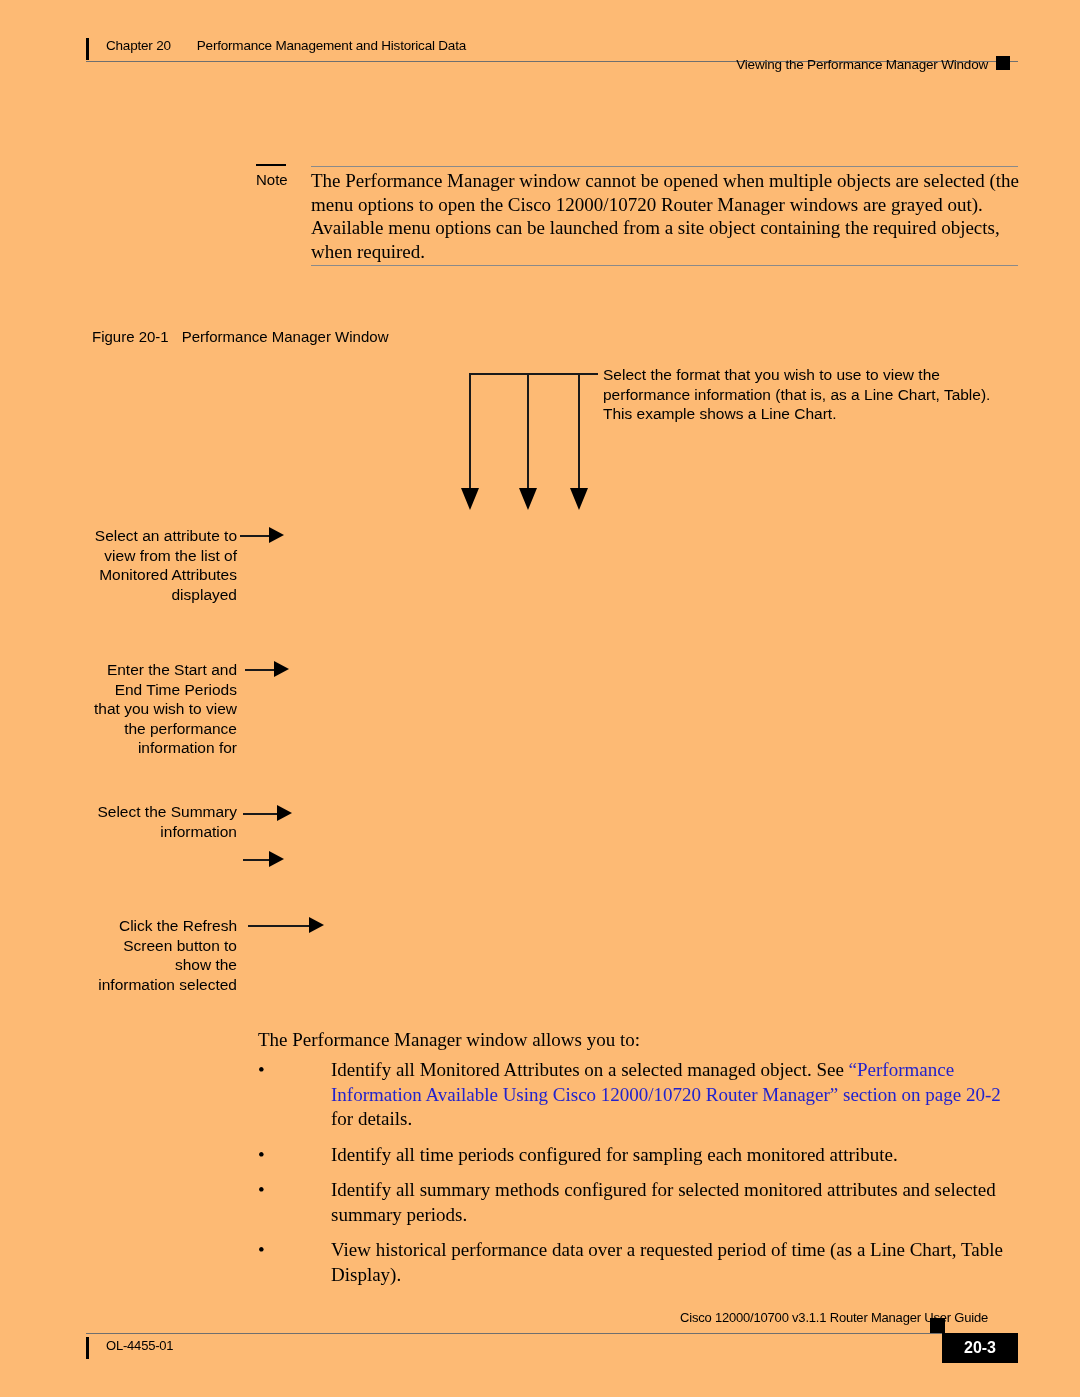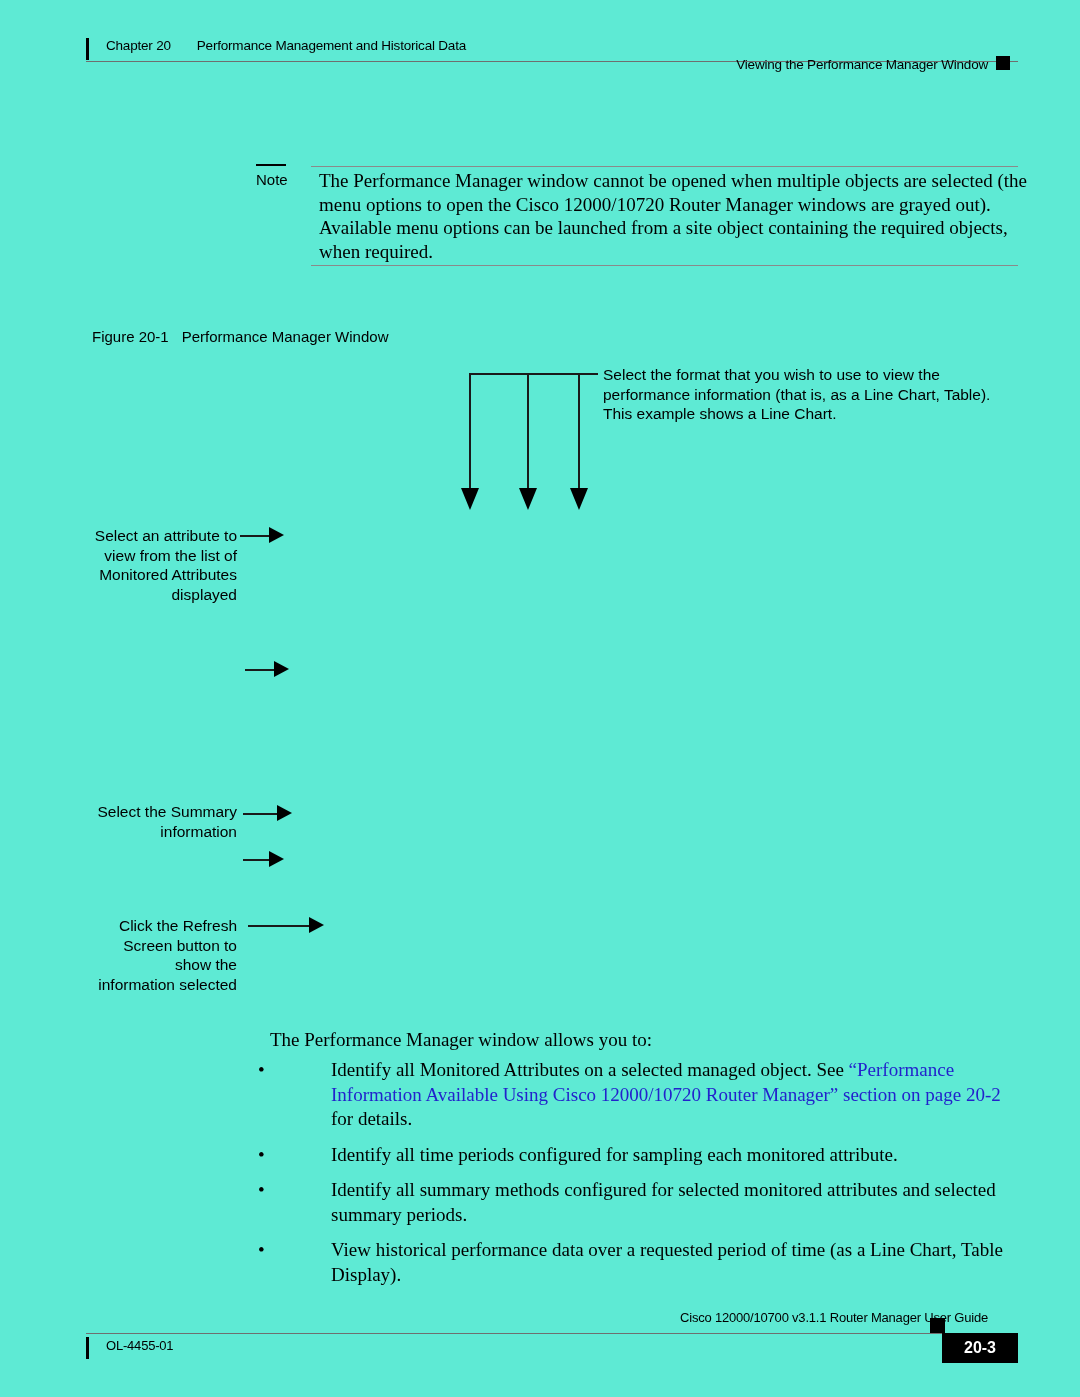--- a/index.html
+++ b/index.html
@@ -4,21 +4,21 @@
 <style>
   html, body {
     margin: 0;
     padding: 0;
     background: #ffffff;
   }
   .page {
     position: relative;
     width: 1080px;
     height: 1397px;
-    background: #5eead4;
+    background: #fdba74;
     overflow: hidden;
     font-family: "Liberation Serif", "DejaVu Serif", serif;
     color: #000000;
   }
 
   
   .hdr-tick {
     position: absolute;
     left: 86px; top: 38px;
     width: 3px; height: 22px;
@@ -79,21 +79,20 @@
     font-family: "Liberation Sans", "DejaVu Sans", sans-serif;
     font-size: 15px;
   }
   .note-body {
     position: absolute;
     left: 311px; top: 169px;
     width: 712px;
     font-size: 19px;
     line-height: 23.5px;
     text-align: left;
-    margin-left: 8px;
   }
 
   
   .intro-line {
     position: absolute;
     left: 258px; top: 278px;
     font-size: 19px;
     white-space: nowrap;
   }
   .lnk { color: #2222cc; }
@@ -138,21 +137,21 @@
     position: absolute;
     width: 0; height: 0;
     border-top: 22px solid #000;
     border-left: 9px solid transparent;
     border-right: 9px solid transparent;
   }
 
   
   .body-intro {
     position: absolute;
-    left: 270px; top: 1029px;
+    left: 258px; top: 1029px;
     font-size: 19px;
     white-space: nowrap;
   }
   .bullets {
     position: absolute;
     left: 258px; top: 1058px;
     width: 765px;
   }
   .bullet {
     display: flex;
@@ -257,20 +256,25 @@
 view from the list of
 Monitored Attributes
 displayed</div>
 
   <div class="callout left-al" style="left:603px; top:365px; width:430px;">Select the format that you wish to use to view the
 performance information (that is, as a Line Chart, Table).
 This example shows a Line Chart.</div>
   <div class="lead-h" style="left:240px; top:535px; width:31px;"></div>
   <div class="arrow-right" style="left:269px; top:527px;"></div>
 
+  <div class="callout right-al" style="left:50px; top:660px; width:187px;">Enter the Start and
+End Time Periods
+that you wish to view
+the performance
+information for</div>
   <div class="lead-h" style="left:245px; top:669px; width:31px;"></div>
   <div class="arrow-right" style="left:274px; top:661px;"></div>
 
   <div class="lead-h" style="left:243px; top:813px; width:36px;"></div>
   <div class="arrow-right" style="left:277px; top:805px;"></div>
 
   <div class="callout right-al" style="left:50px; top:802px; width:187px;">Select the Summary
 information</div>
   <div class="lead-h" style="left:243px; top:859px; width:28px;"></div>
   <div class="arrow-right" style="left:269px; top:851px;"></div>

